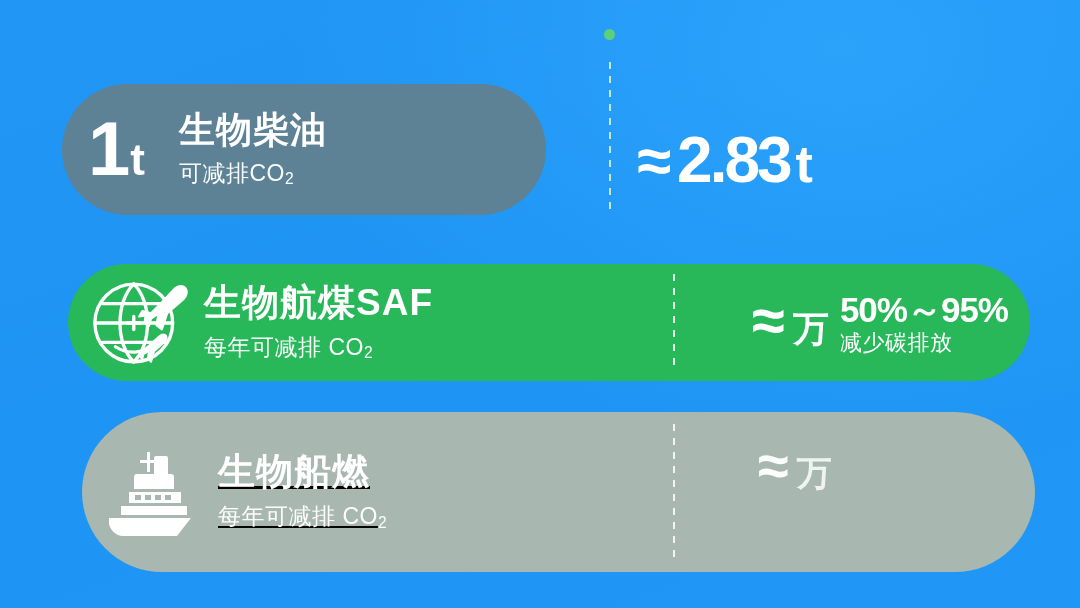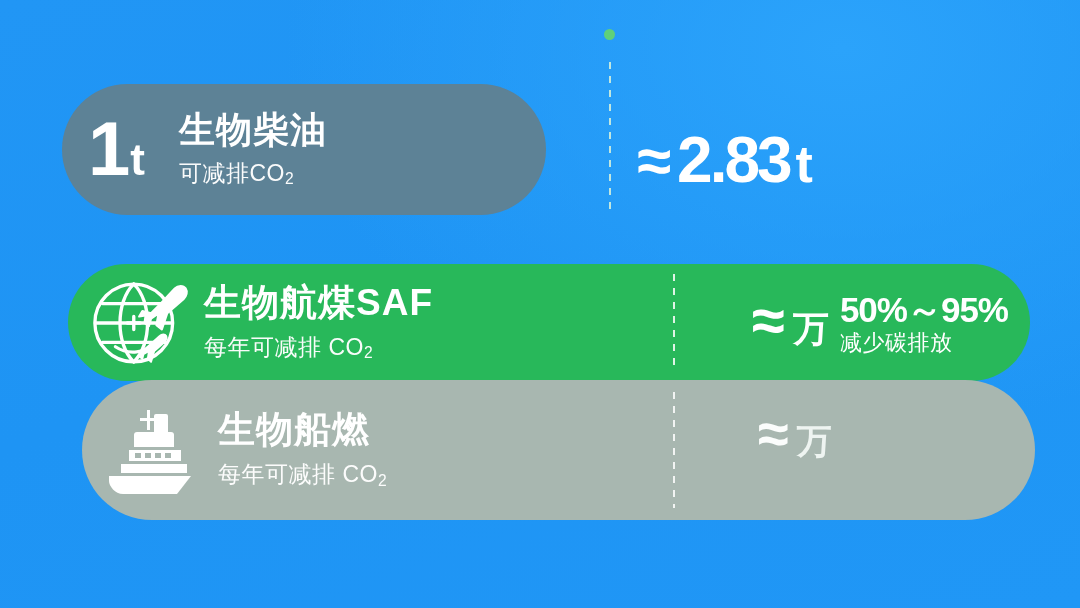--- a/index.html
+++ b/index.html
@@ -56,21 +56,21 @@
 
   
   #row-1 { left: 62px; top: 84px; width: 484px; height: 131px; }
   #row-1 .pill { width: 484px; background: #5d8296; }
 
   
   #row-2 { left: 68px; top: 238px; width: 962px; height: 117px; margin-top: 26px; }
   #row-2 .pill { width: 962px; background: #28b85a; }
 
   
-  #row-3 { left: 82px; top: 380px; width: 953px; height: 140px; }
+  #row-3 { left: 82px; top: 412px; width: 953px; height: 160px; text-decoration: underline; }
   #row-3 .pill { width: 953px; background: #a8b7b0; }
 
   .row-inner {
     position: relative;
     display: flex;
     align-items: center;
     width: 100%;
     height: 100%;
   }
 

